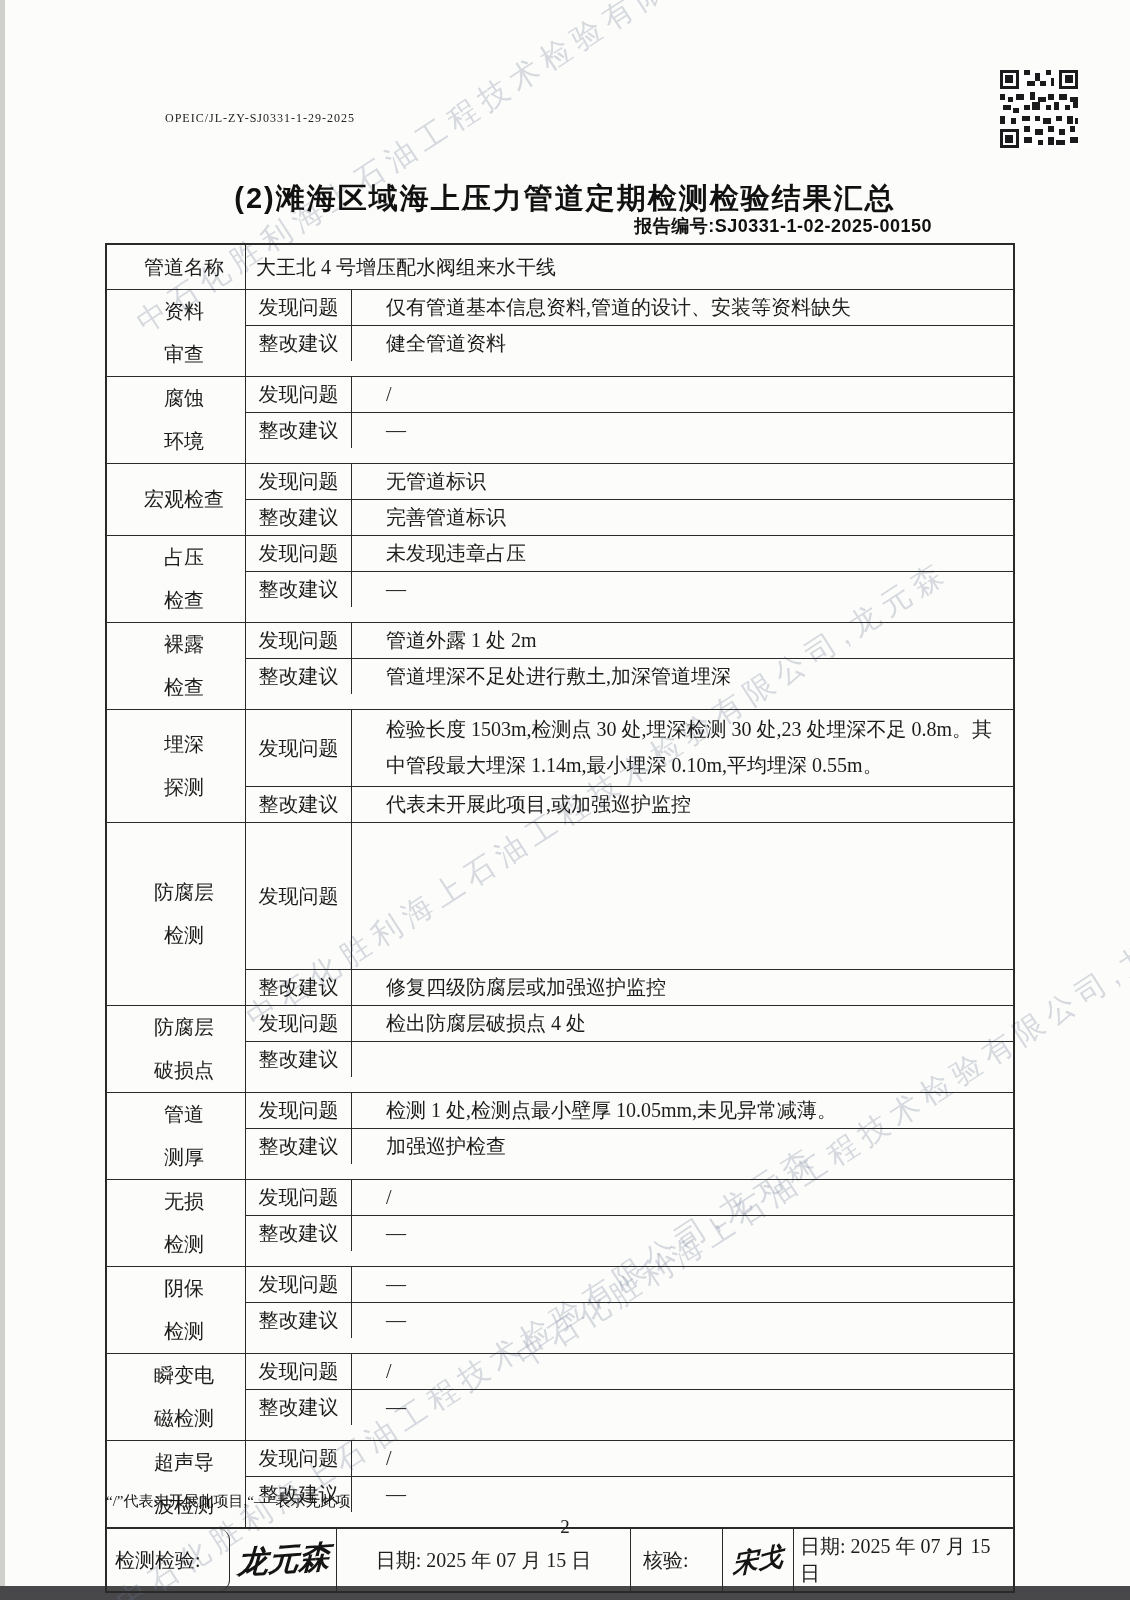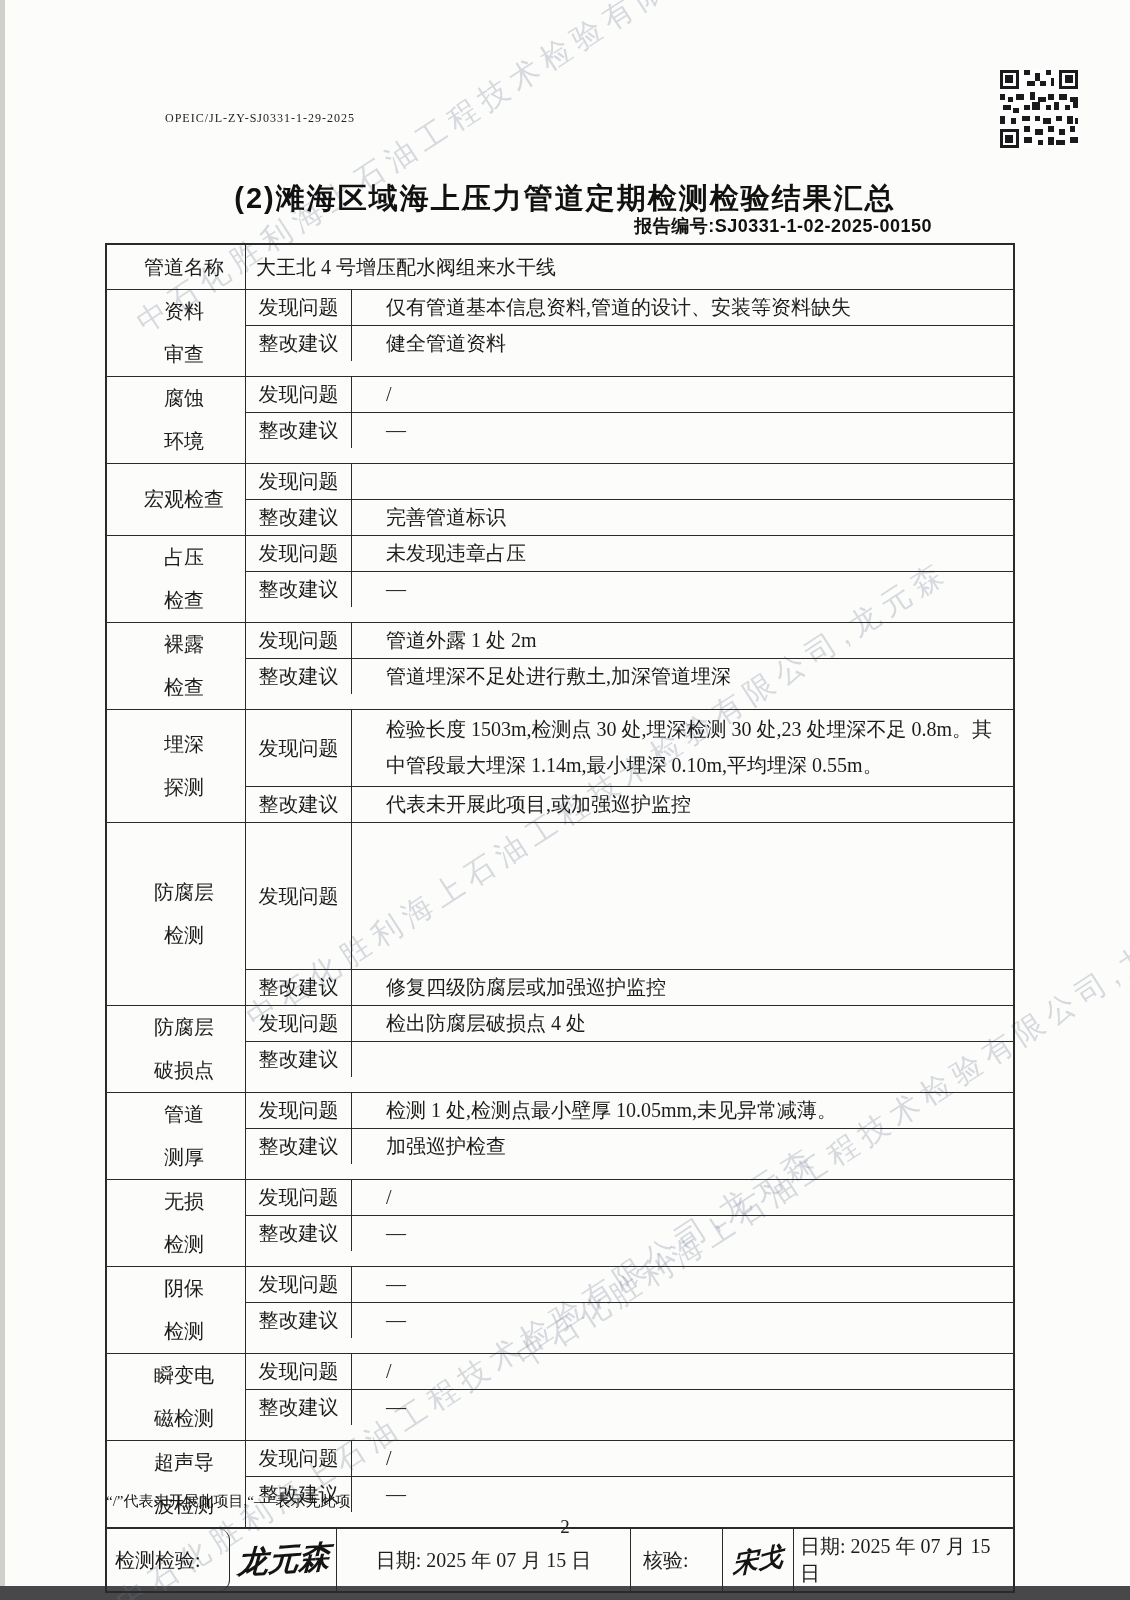--- a/index.html
+++ b/index.html
@@ -207,20 +207,21 @@
           <div class="cell content">—</div>
         </div>
       </div>
     </div>
 
     <div class="sec">
       <div class="cell cat">宏观检查</div>
       <div class="sright">
         <div class="srow">
           <div class="cell lbl">发现问题</div>
+          <div class="cell content">无管道标识</div>
         </div>
         <div class="srow bt">
           <div class="cell lbl">整改建议</div>
           <div class="cell content">完善管道标识</div>
         </div>
       </div>
     </div>
 
     <div class="sec">
       <div class="cell cat">占压

